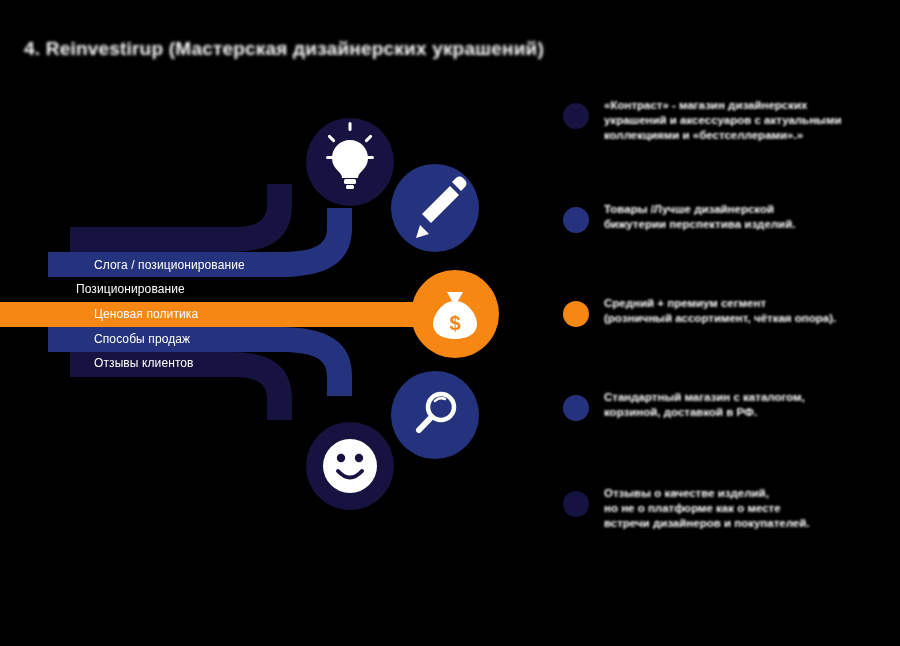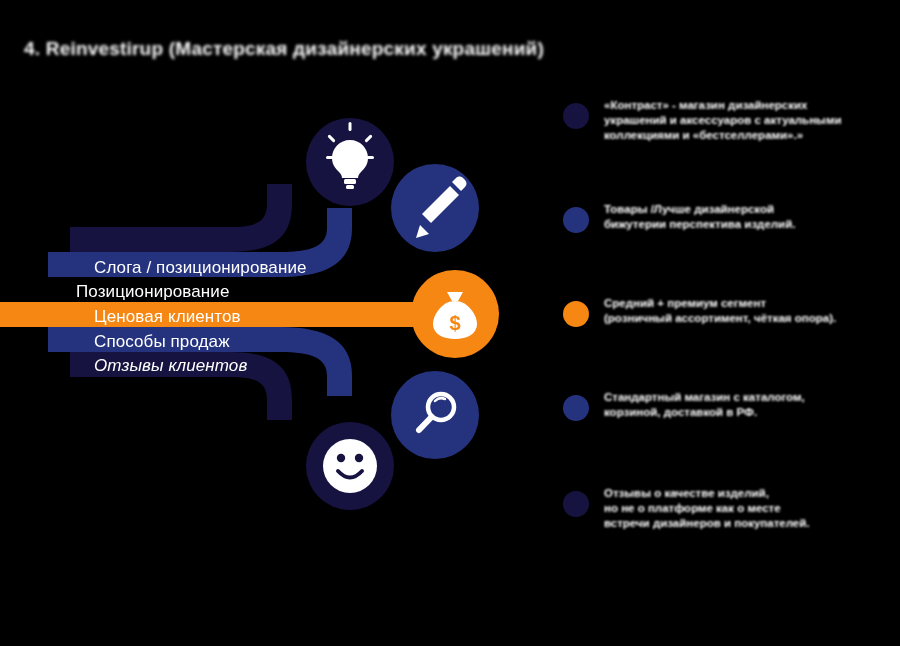--- a/index.html
+++ b/index.html
@@ -48,30 +48,30 @@
     left: 0;
     top: 90px;
     width: 540px;
     height: 430px;
   }
 
   
   .bar-label {
     position: absolute;
     color: #ffffff;
-    font-size: 17px;
+    font-size: 12px;
     line-height: 1;
     white-space: nowrap;
     letter-spacing: 0.1px;
   }
   #lbl0 { left: 94px; top: 259px; }
   #lbl1 { left: 76px; top: 283px; }
   #lbl2 { left: 94px; top: 308px; }
   #lbl3 { left: 94px; top: 333px; }
-  #lbl4 { left: 94px; top: 357px; font-style: italic; }
+  #lbl4 { left: 94px; top: 357px; }
 
   
   #notes {
     position: absolute;
     left: 560px;
     top: 90px;
     width: 330px;
     height: 450px;
   }
   .note {
@@ -217,21 +217,21 @@
         <circle cx="350" cy="376" r="27" fill="#ffffff"></circle>
         <circle cx="341" cy="368" r="4.2" fill="#161340"></circle>
         <circle cx="359" cy="368" r="4.2" fill="#161340"></circle>
         <path d="M 338 381 q 12 13 24 0" stroke="#161340" stroke-width="4" fill="none" stroke-linecap="round"></path>
       </g>
     </g>
   </svg>
 
   <div class="bar-label" id="lbl0">Слога / позиционирование</div>
   <div class="bar-label" id="lbl1">Позиционирование</div>
-  <div class="bar-label" id="lbl2">Ценовая клиентов</div>
+  <div class="bar-label" id="lbl2">Ценовая политика</div>
   <div class="bar-label" id="lbl3">Способы продаж</div>
   <div class="bar-label" id="lbl4">Отзывы клиентов</div>
 
   <div id="notes">
 
     <div class="note" style="top:8px;">
       <div class="note-dot" style="background:#161340;"></div>
       <div class="note-text">
         <span class="note-line">«Контраст» - магазин дизайнерских</span>
         <span class="note-line">украшений и аксессуаров с актуальными</span>

